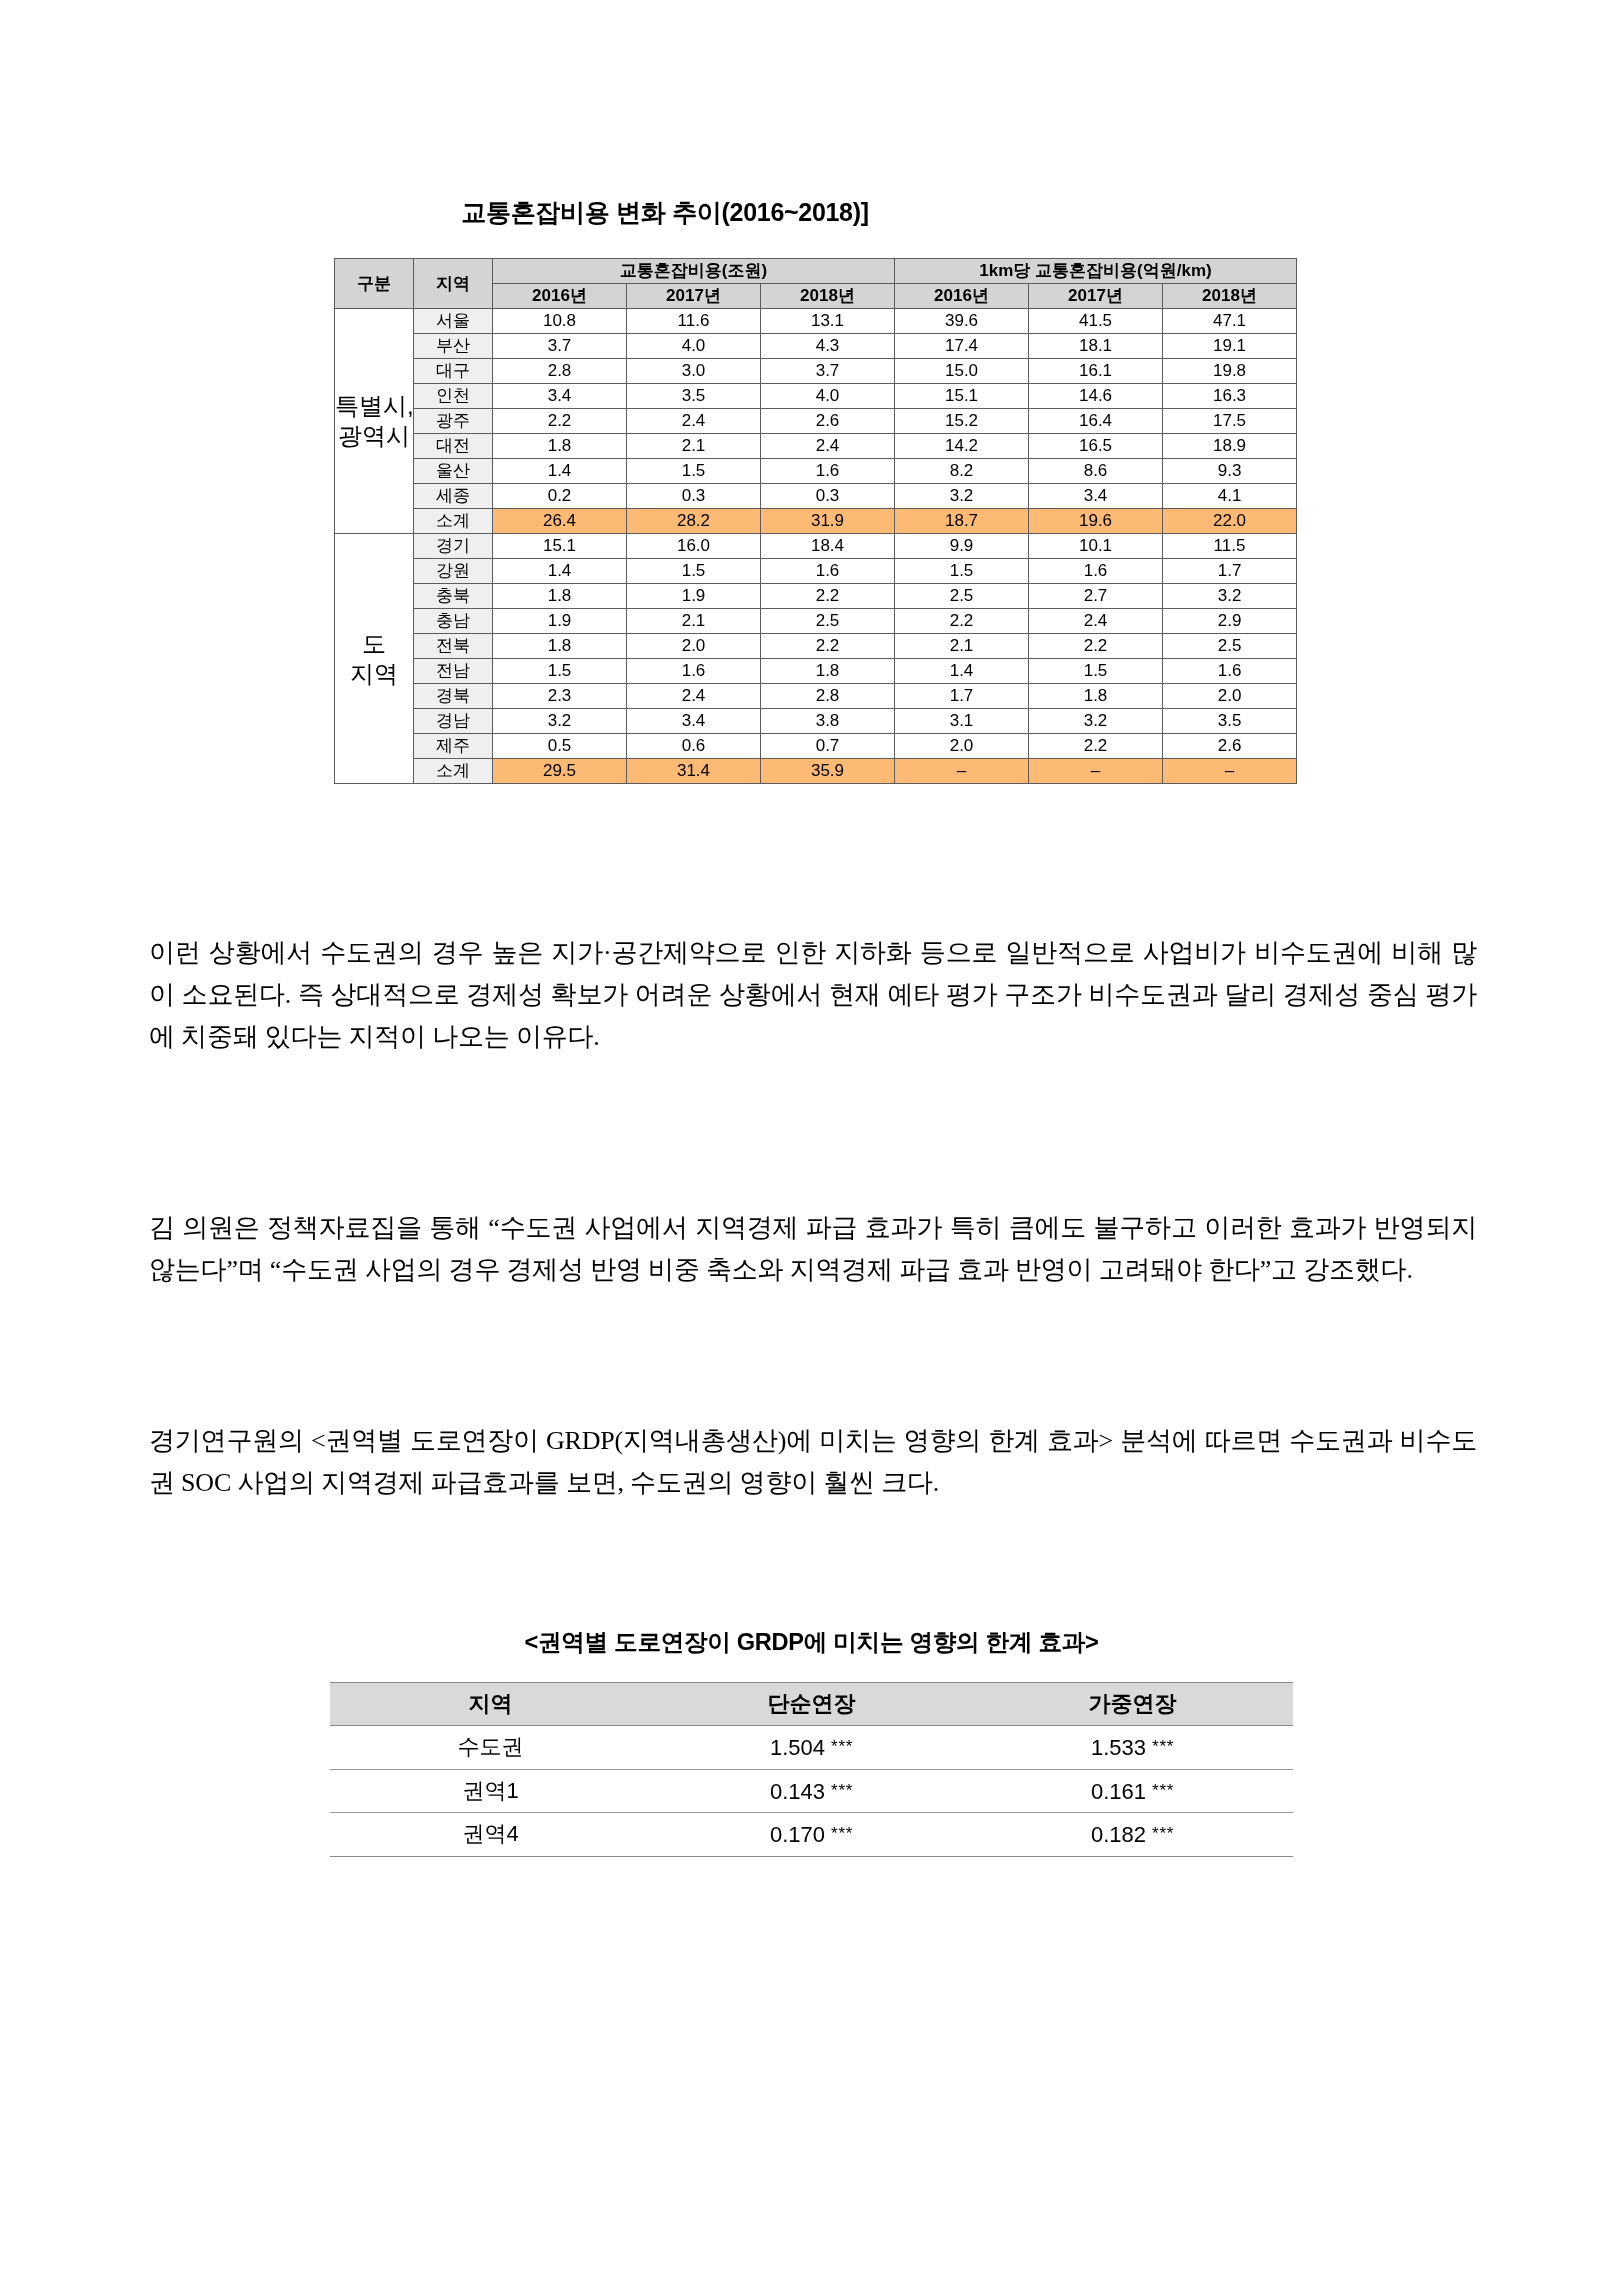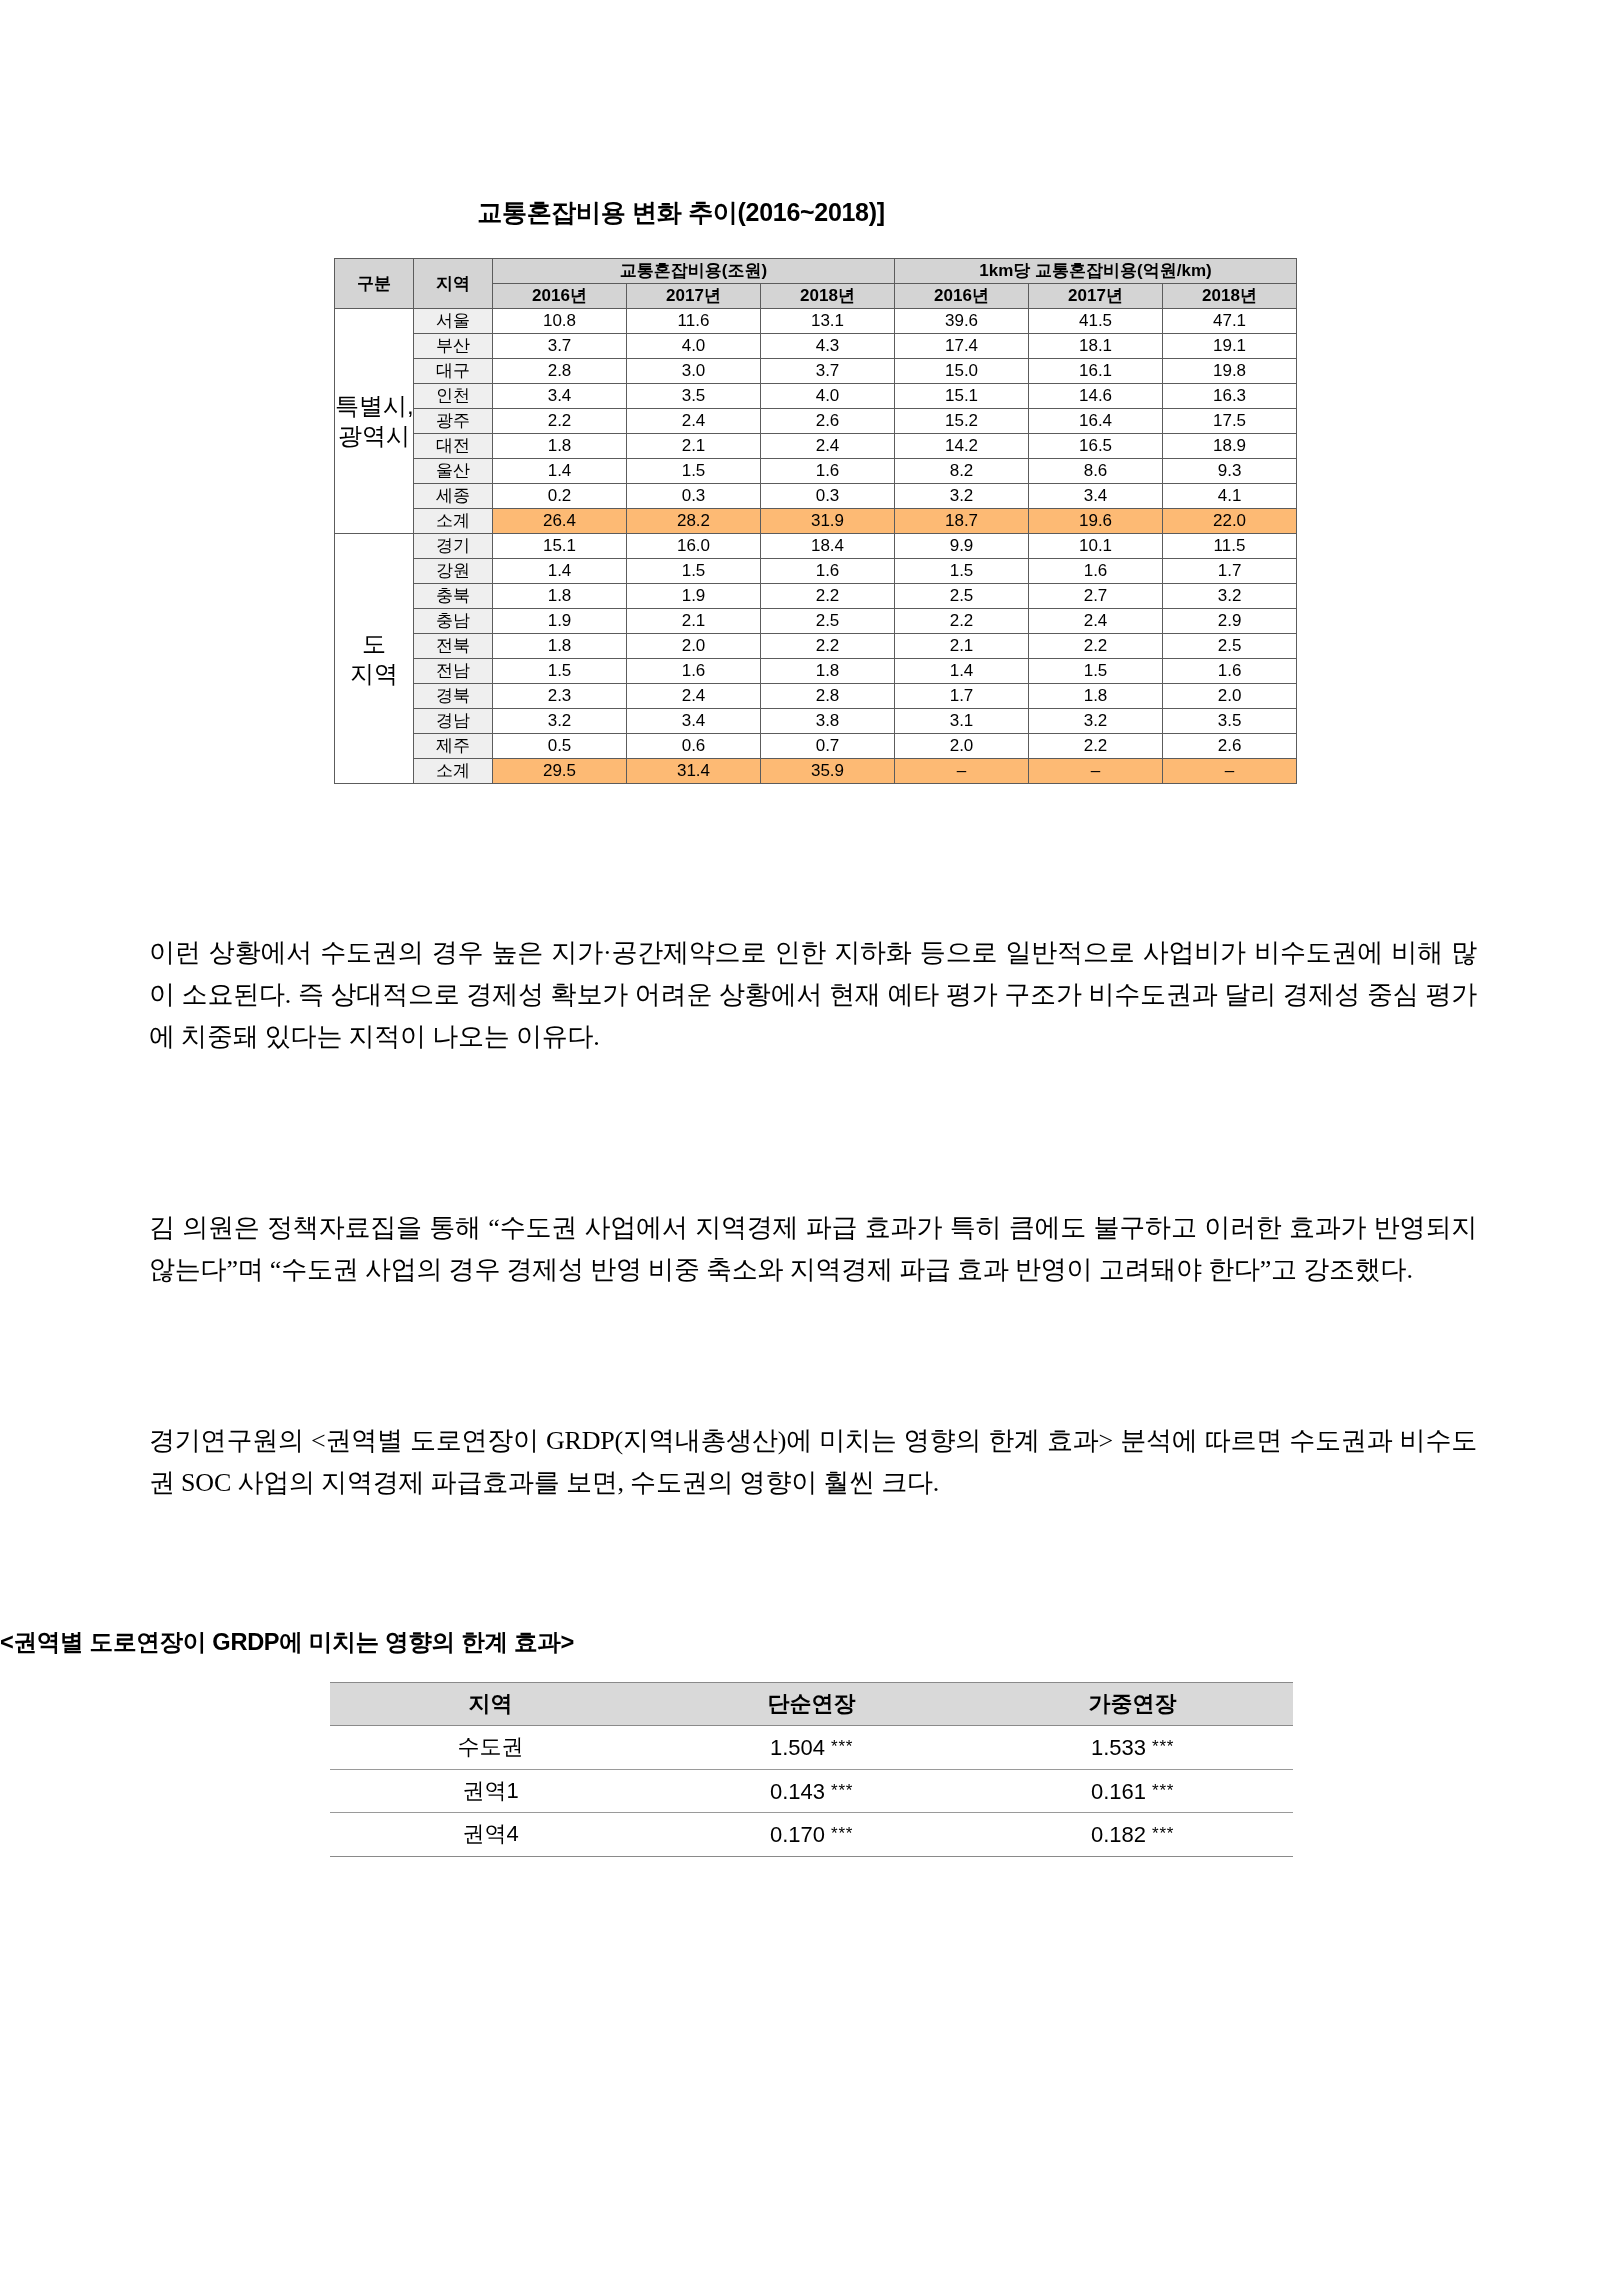--- a/index.html
+++ b/index.html
@@ -20,21 +20,21 @@
     left: 0; top: 0;
     width: 1623px;
     height: 2295px;
     padding: 0;
   }
 
   
   .t1-title {
     position: absolute;
     top: 196px;
-    left: 16px;
+    left: 0;
     width: 1330px;
     text-align: center;
     font-size: 25px;
     font-weight: bold;
     letter-spacing: -0.3px;
   }
   .t1-wrap {
     position: absolute;
     top: 258px;
     left: 334px;
@@ -100,21 +100,21 @@
   #para1 { top: 890px; margin-top: 42px; }
   #para2 { top: 1181px; }
   #para3 { top: 1394px; }
 
   
   .t2-title {
     position: absolute;
     top: 1626px;
     left: 0;
     width: 1623px;
-    text-align: left;
+    text-align: center;
     font-size: 23.6px;
     font-weight: bold;
     letter-spacing: -0.3px;
   }
   .t2-wrap {
     position: absolute;
     top: 1682px;
     left: 330px;
     width: 962px;
   }

